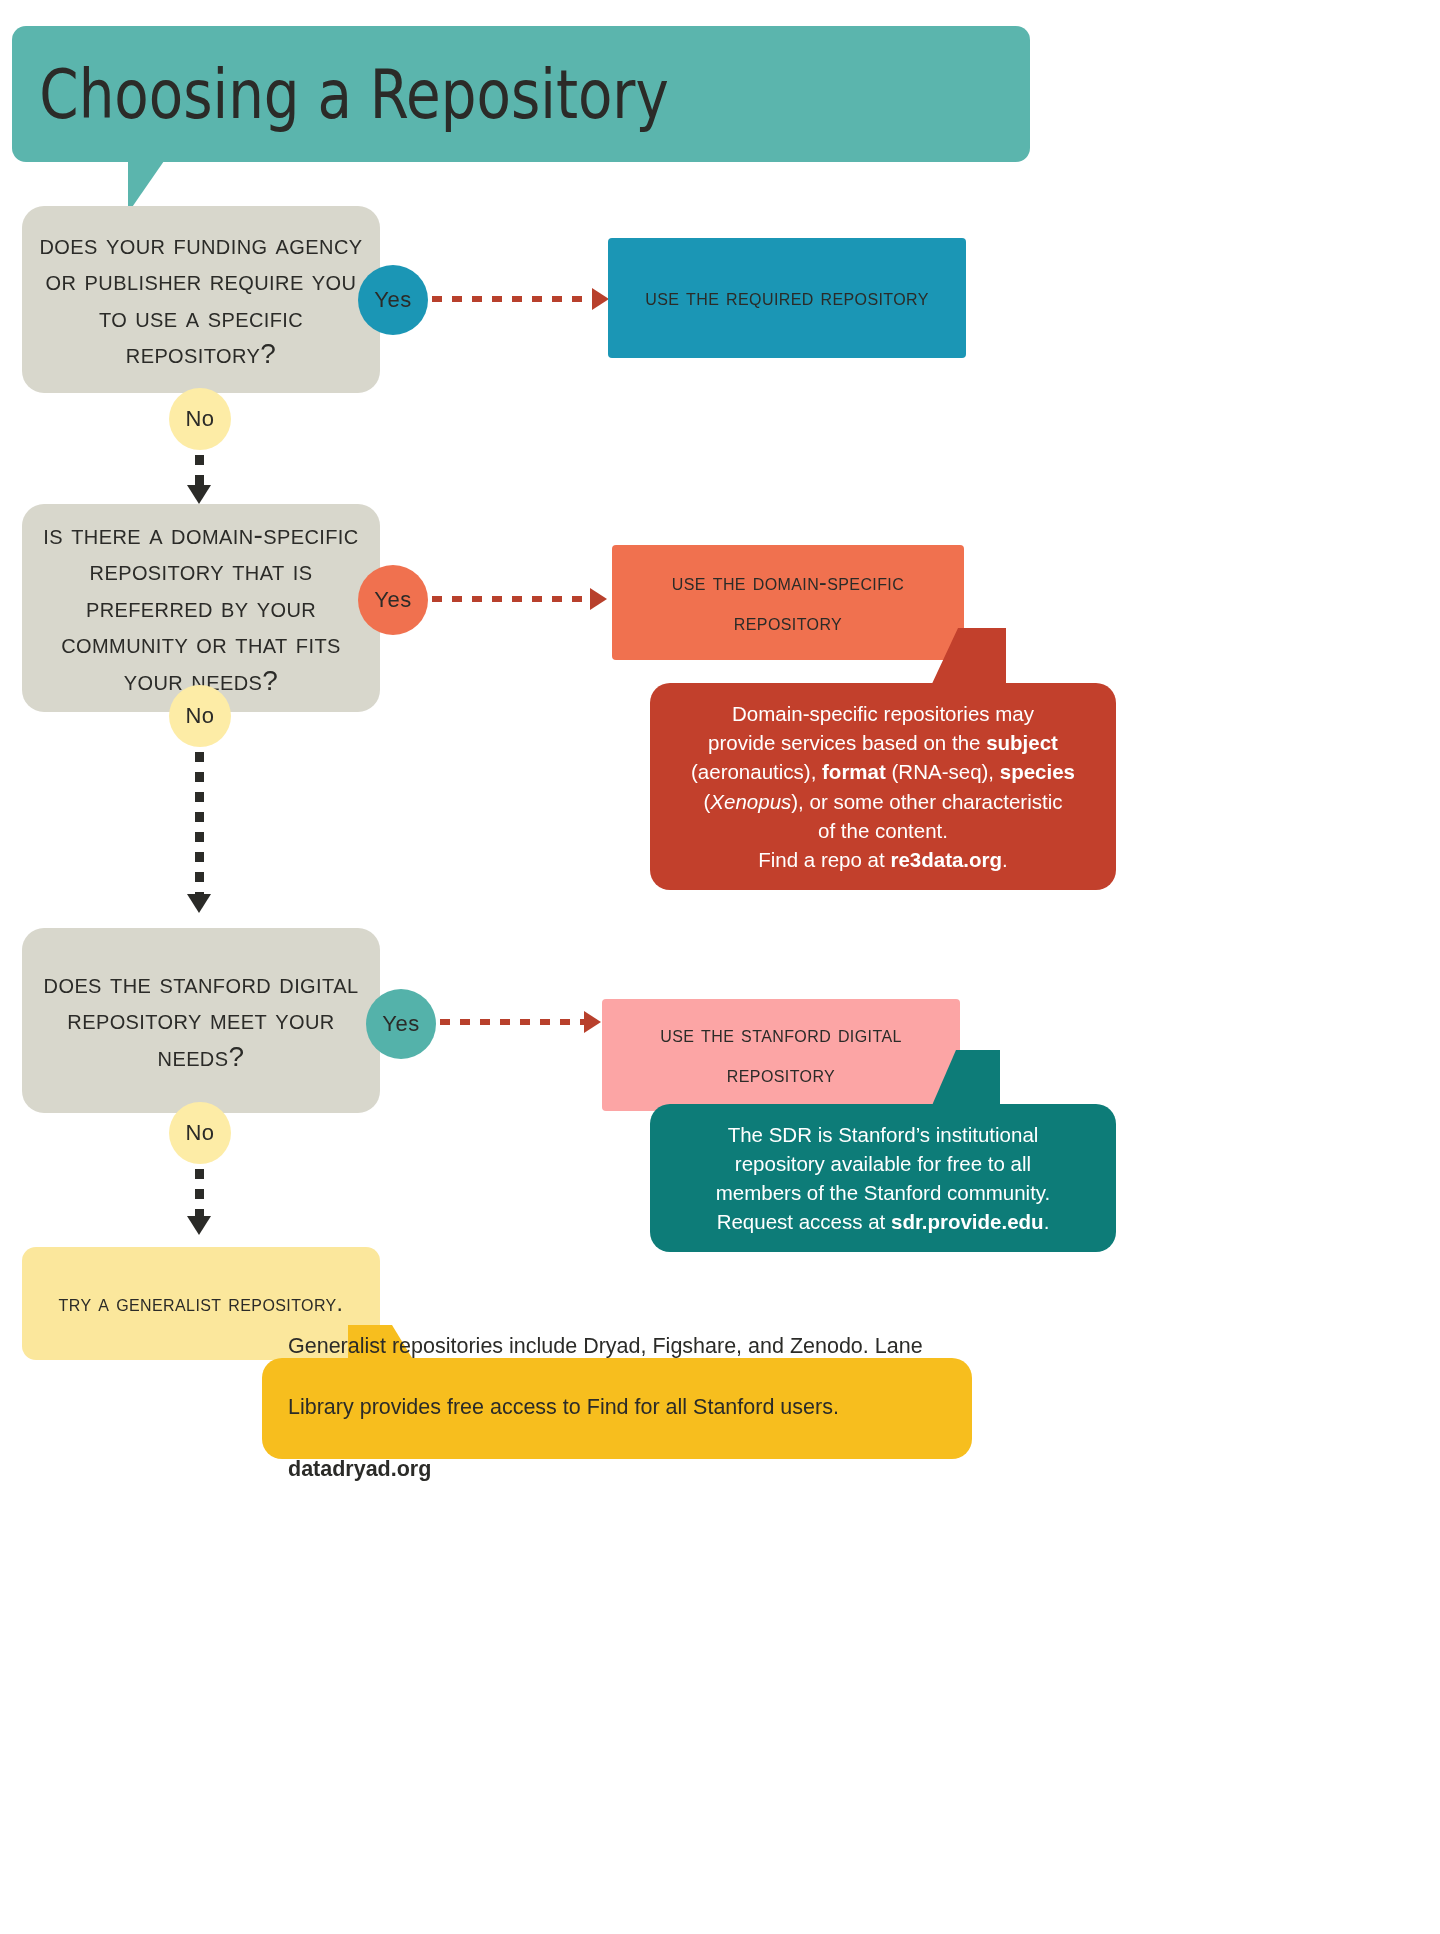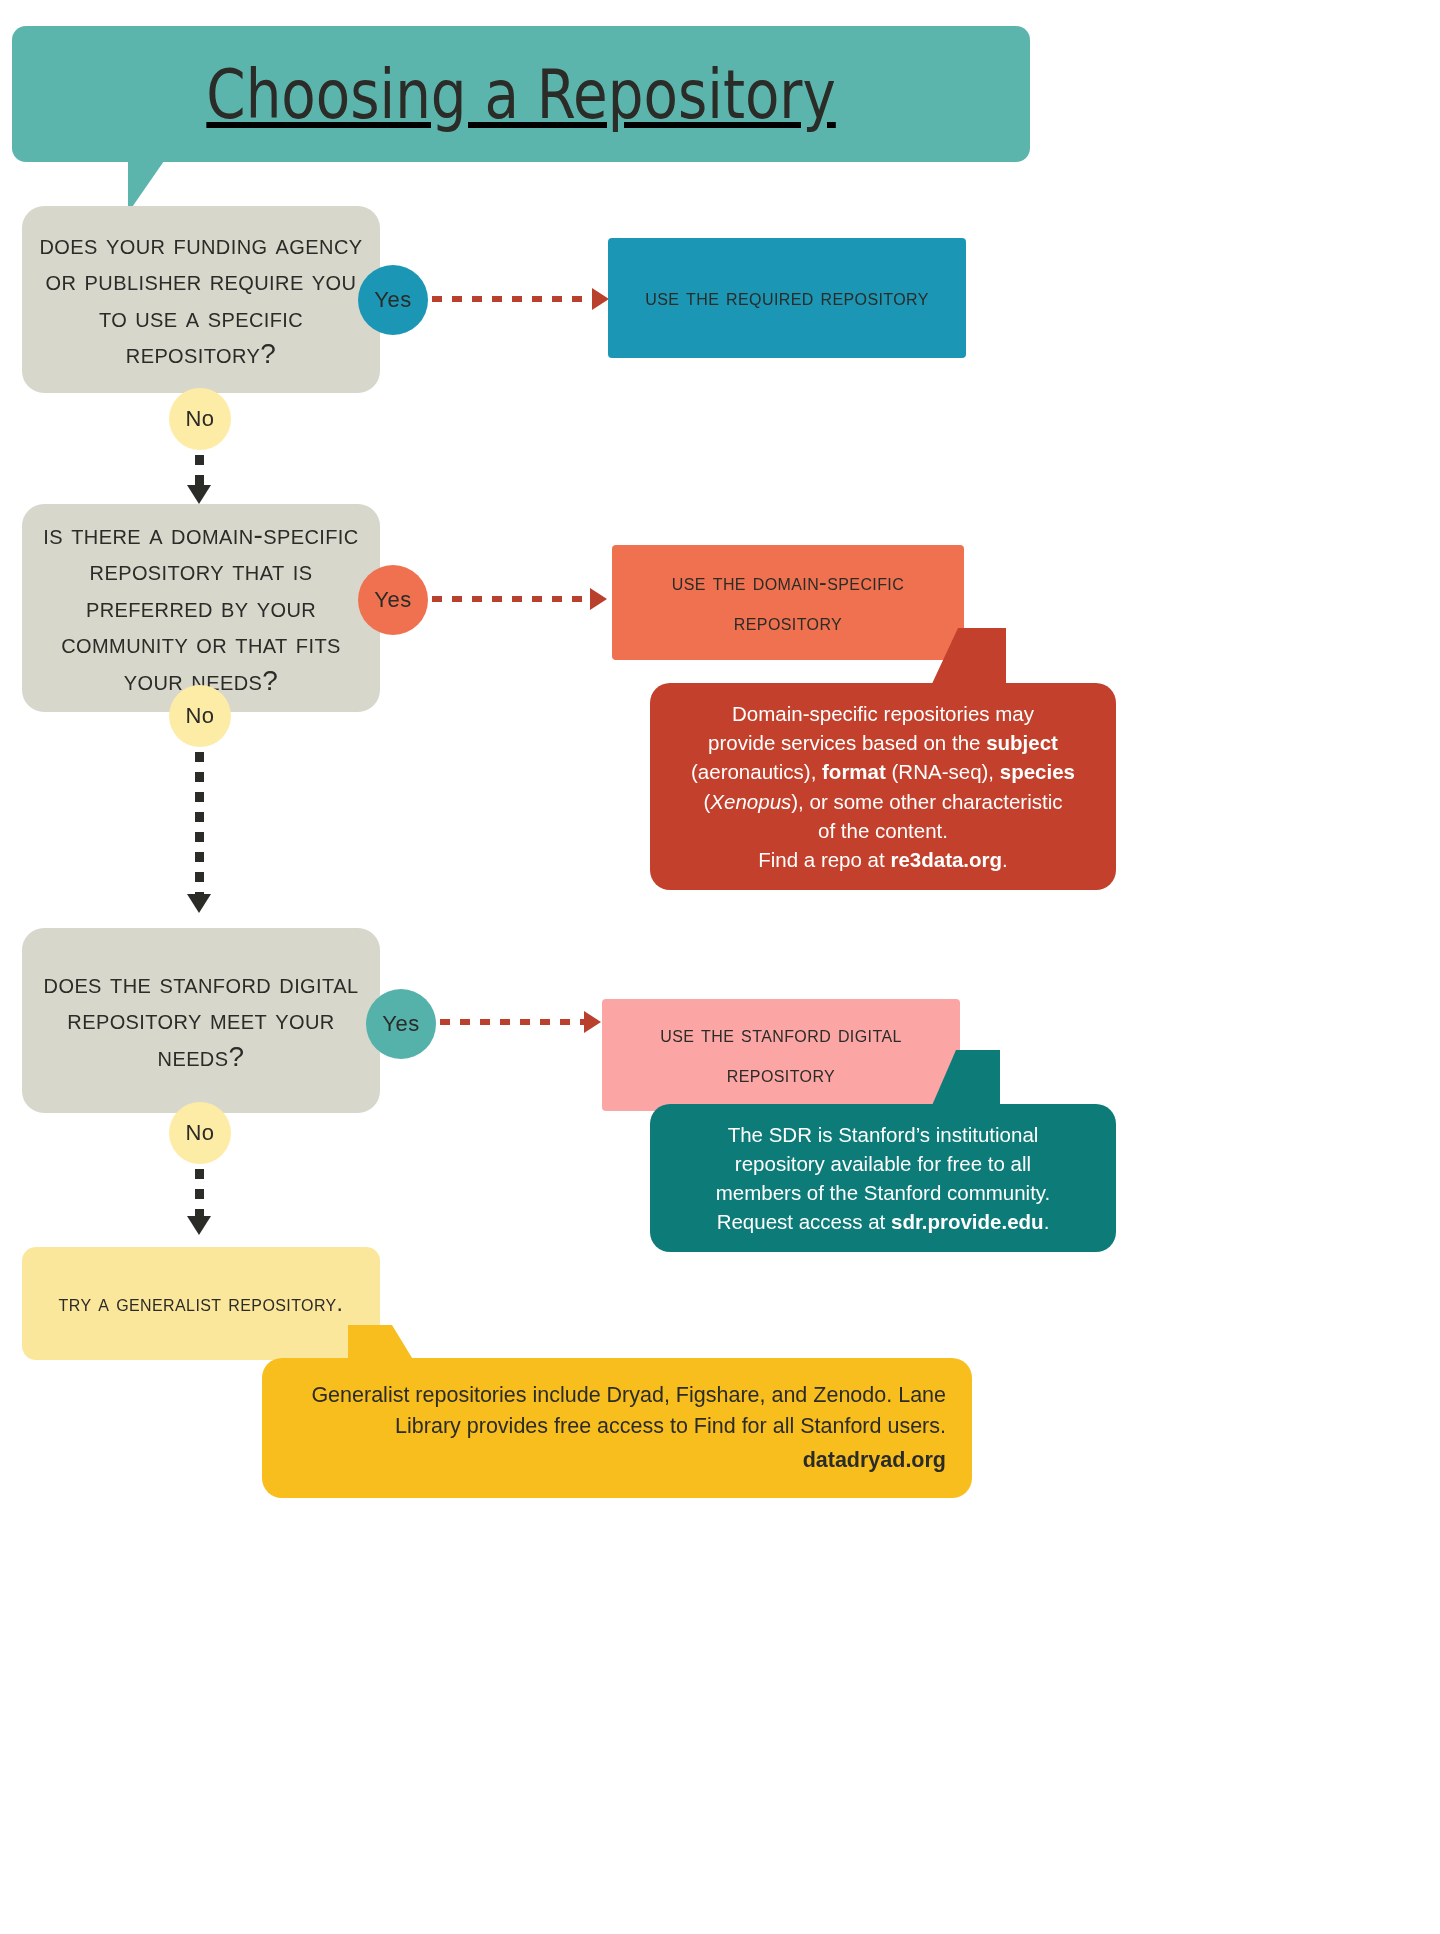--- a/index.html
+++ b/index.html
@@ -18,21 +18,21 @@
     width: 1160px; height: 1934px;
   }
 
   
   .title-banner {
     position: absolute;
     left: 12px; top: 26px;
     width: 1018px; height: 136px;
     background: #5bb5ad;
     border-radius: 14px;
-    display: flex; align-items: center; justify-content: center; text-decoration: underline;
+    display: flex; align-items: center; justify-content: flex-start;
   }
   .title-banner h1 {
     margin: 0;
     font-family: "DejaVu Sans Condensed", "Liberation Sans Narrow", "Liberation Sans", sans-serif;
     font-size: 68px;
     font-weight: 400;
     color: #2b2b28;
     letter-spacing: 0px;
     white-space: nowrap;
     transform: scaleX(0.92);
@@ -155,26 +155,27 @@
   #info-teal-tail {
     position: absolute;
     left: 930px; top: 1050px;
     width: 0; height: 0;
     border-left: 26px solid transparent;
     border-right: 44px solid #0d7c78;
     border-bottom: 60px solid #0d7c78;
   }
 
   #info-gold {
-    left: 262px; top: 1358px; width: 710px; height: 140px;
+    left: 262px; top: 1358px; width: 710px; height: 101px;
     background: #f7be1e;
     color: #2b2b28;
-    display: flex; align-items: flex-end; justify-content: center; flex-direction: column;
+    display: flex; align-items: flex-start; justify-content: center; flex-direction: column;
     font-size: 21.5px;
     line-height: 1.46;
+    gap: 29px;
   }
   #info-gold-tail {
     position: absolute;
     left: 348px; top: 1325px;
     width: 0; height: 0;
     border-right: 28px solid transparent;
     border-left: 44px solid #f7be1e;
     border-bottom: 46px solid #f7be1e;
   }
   .gold-link { font-weight: bold; display:block; margin-top: 2px;}

